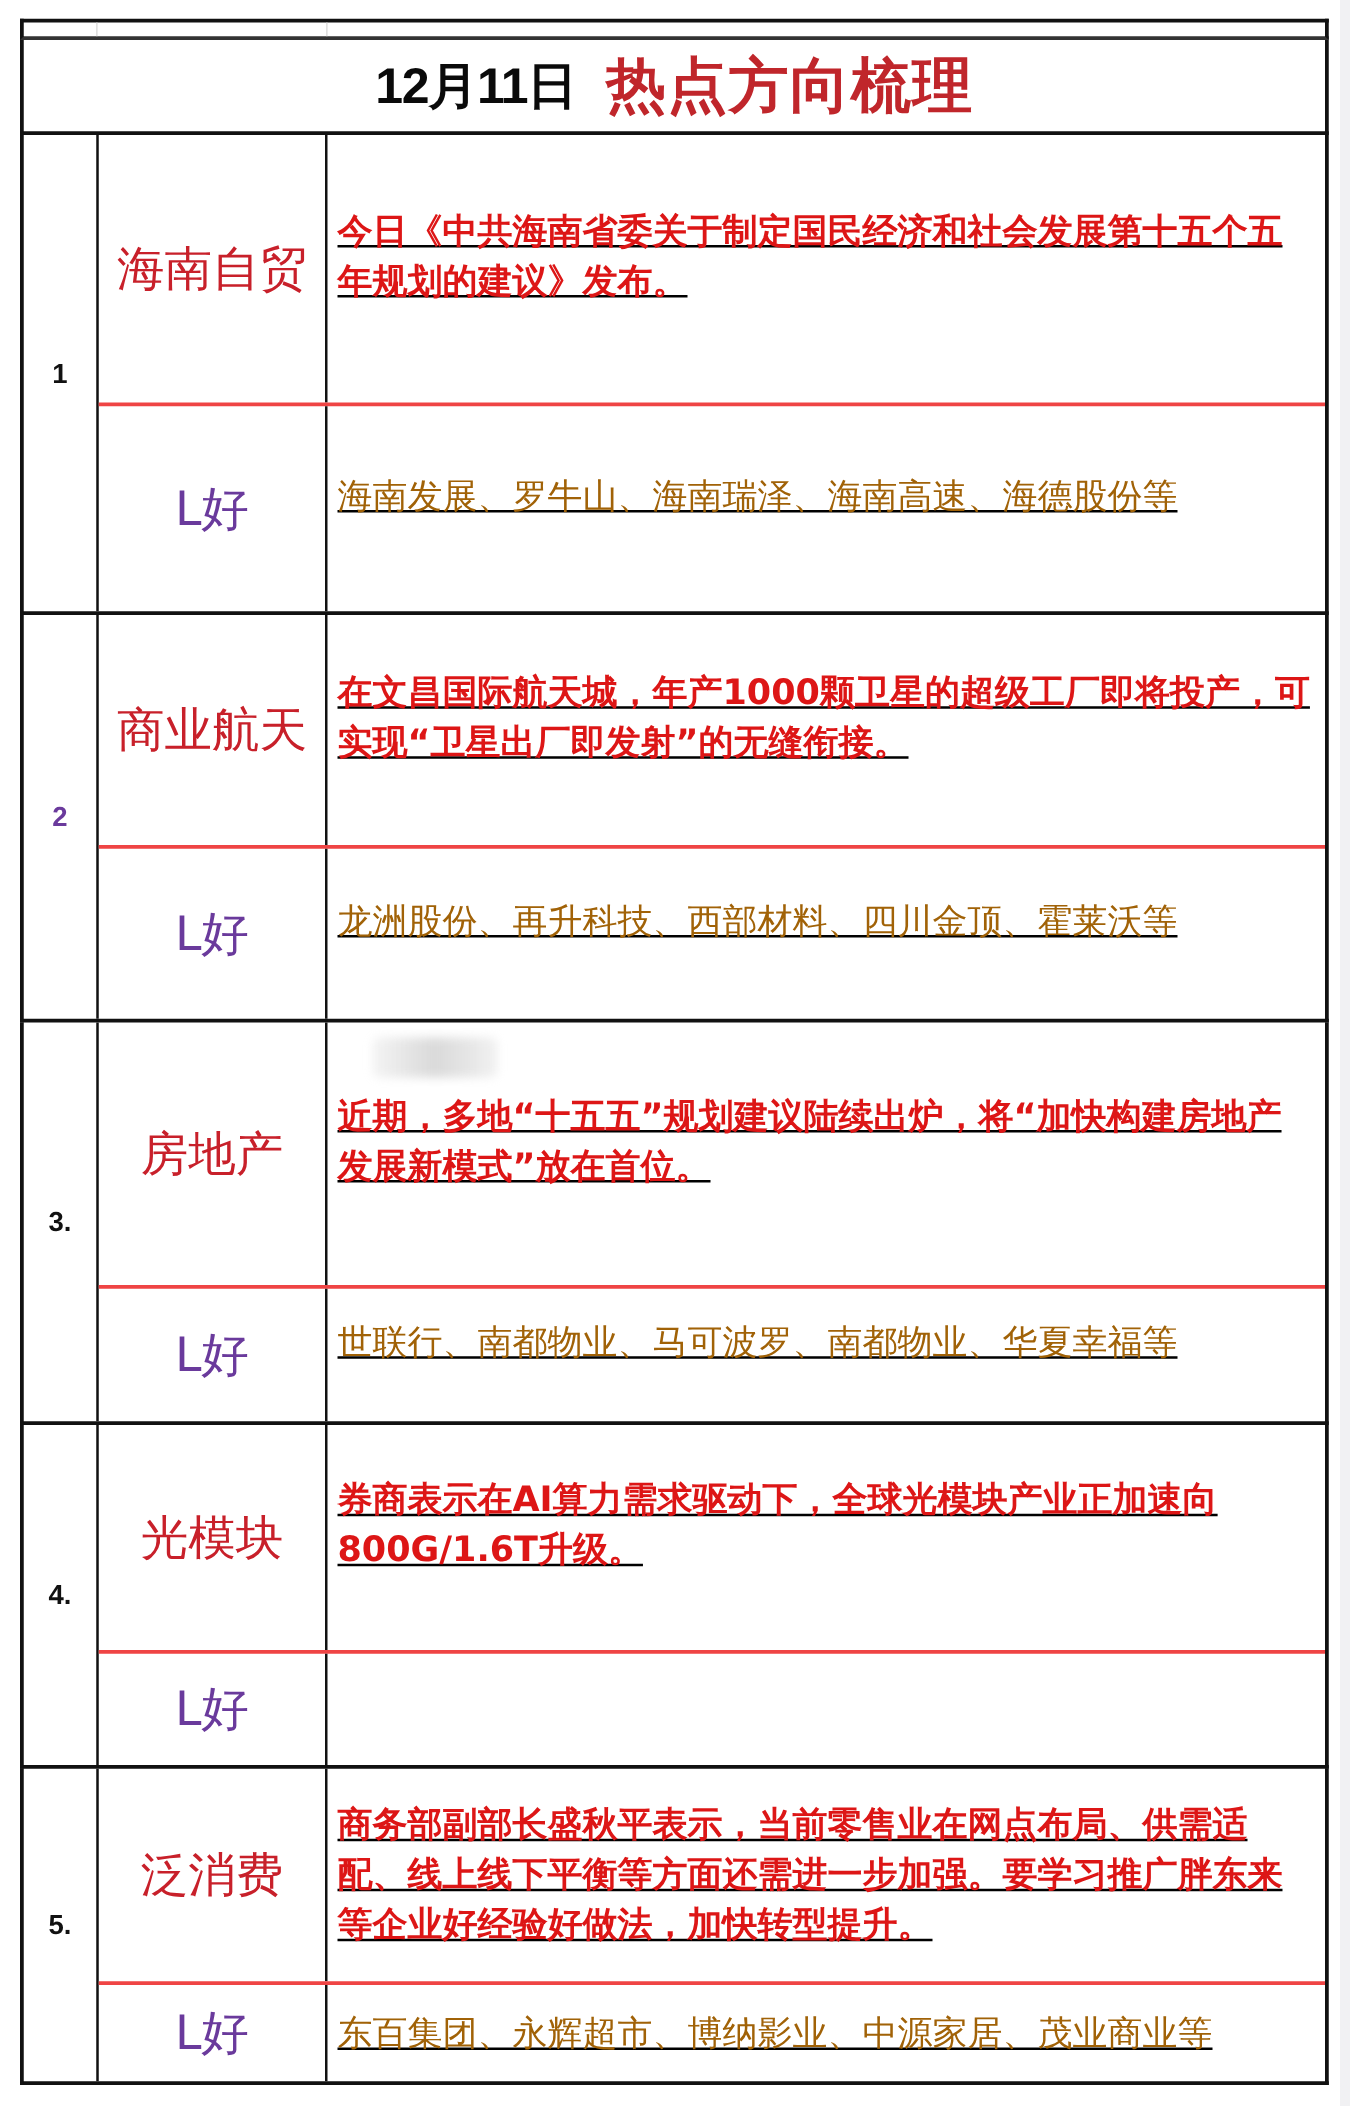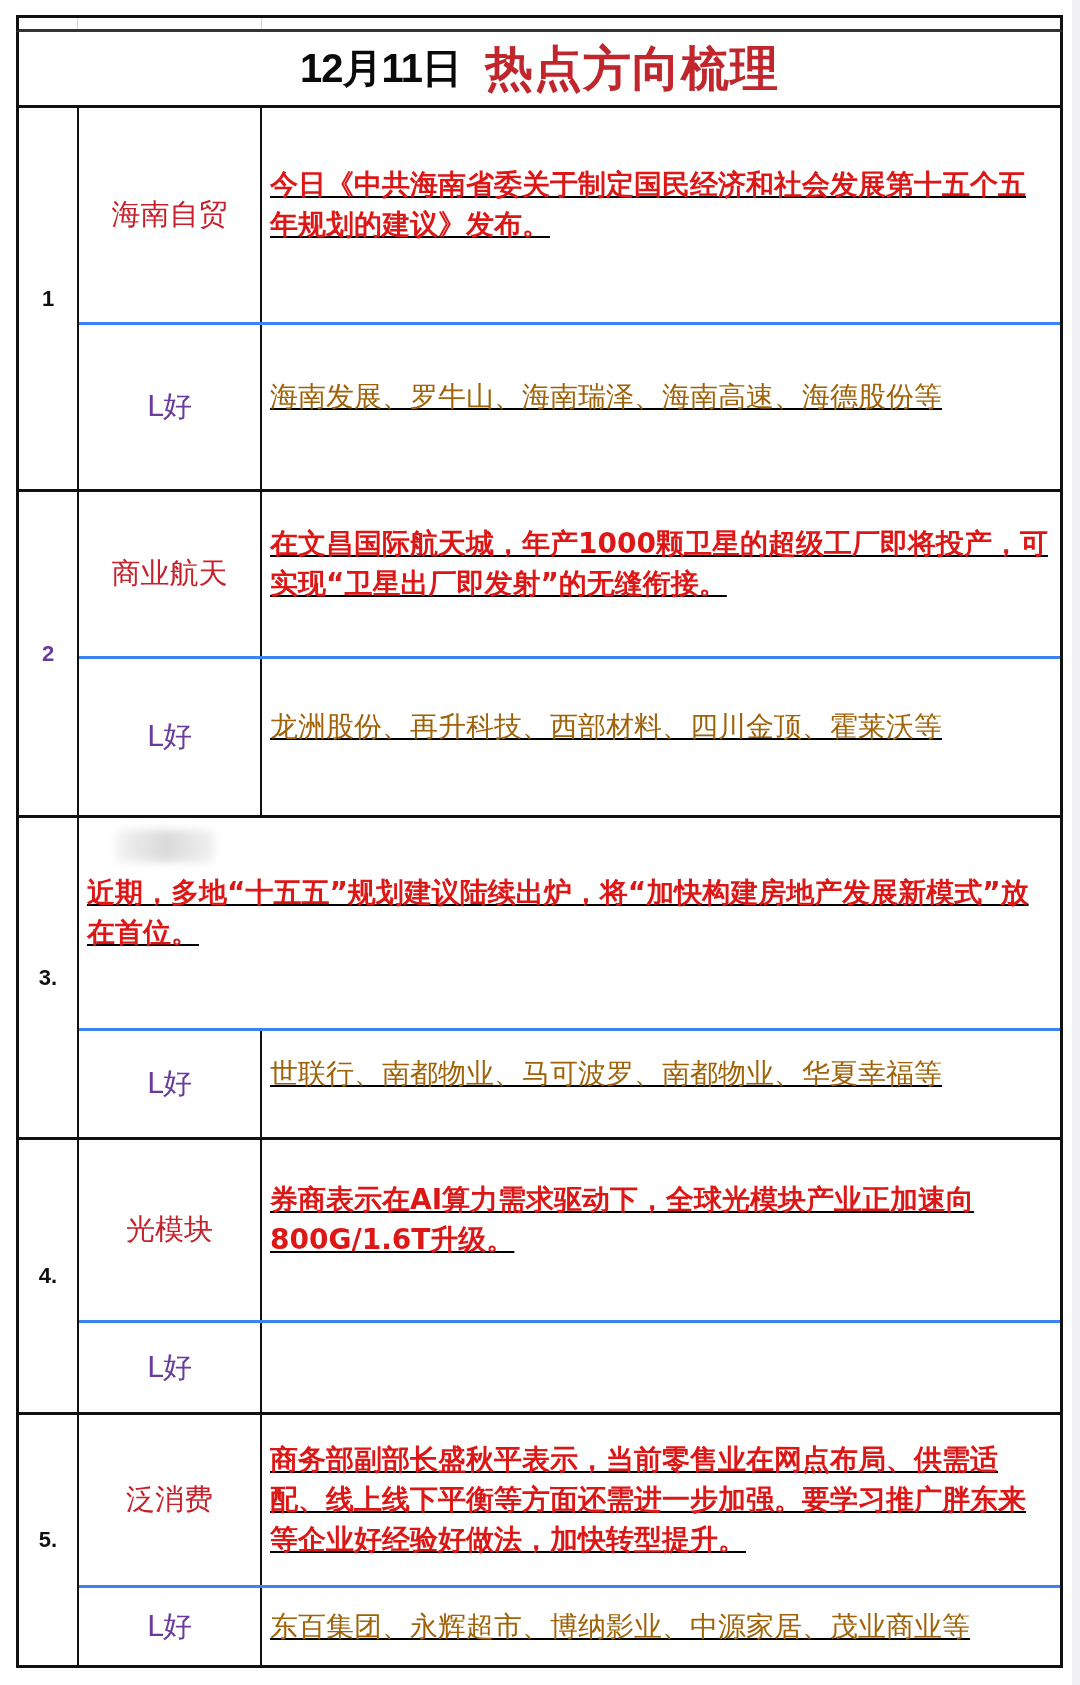--- a/index.html
+++ b/index.html
@@ -20,24 +20,24 @@
     .title-date { font-family: "Liberation Sans", sans-serif; font-weight: 700; font-size: 40px; color: #0a0a0a; letter-spacing: -1px; }
     .title-text { font-weight: 700; font-size: 48px; color: #c0262b; letter-spacing: 1px; }
     .group { display: flex; border-left: 3px solid #111; border-right: 3px solid #111; border-bottom: 3px solid #111; box-sizing: border-box; }
     .num-col {
       width: 58px; flex: 0 0 58px; border-right: 2px solid #111; display: flex; align-items: center; justify-content: center;
       font-family: "Liberation Sans", sans-serif; font-weight: 700; font-size: 22px; color: #111;
     }
     .num-col.purple { color: #6a3a9c; }
     .rows { flex: 1; display: flex; flex-direction: column; }
     .row { display: flex; box-sizing: border-box; }
-    .row + .row { border-top: 3px solid #3b82f6; text-align: center; }
+    .row + .row { border-top: 3px solid #ef4444; text-align: center; }
     .label-col {
       width: 183px; flex: 0 0 183px; border-right: 2px solid #111; display: flex; align-items: center; justify-content: center;
-      font-size: 29px; box-sizing: border-box;
+      font-size: 38px; box-sizing: border-box;
     }
     .label-col.red { color: #c8202a; }
     .label-col.purple { color: #6a3a9c; }
     .content-col { flex: 1; padding: 0 10px 0 8px; display: flex; align-items: center; position: relative; box-sizing: border-box; text-decoration: underline; }
     .content-text { font-size: 28px; line-height: 40px; }
     .content-text.red { color: #dd1616; font-weight: 700; }
     .content-text.purple { color: #a16207; }
     .watermark {
       position: absolute; left: 36px; top: 12px; width: 100px; height: 32px;
       background: linear-gradient(90deg, rgba(200,200,200,0.2), rgba(180,180,180,0.5), rgba(200,200,200,0.25));
@@ -74,39 +74,40 @@
         <div class="content-col">
             <div class="content-text purple" style="margin-top:-20px">海南发展、罗牛山、海南瑞泽、海南高速、海德股份等</div>
           </div>
       </div>
     </div>
   </div>
 
   <div class="group" style="height:326px">
     <div class="num-col purple">2</div>
     <div class="rows">
-      <div class="row" style="height:164px">
+      <div class="row" style="height:184px">
         <div class="label-col red">商业航天</div>
         <div class="content-col">
             <div class="content-text red" style="margin-top:-20px">在文昌国际航天城，年产1000颗卫星的超级工厂即将投产，可实现“卫星出厂即发射”的无缝衔接。</div>
           </div>
       </div>
       <div class="row" style="flex:1">
         <div class="label-col purple">L好</div>
         <div class="content-col">
             <div class="content-text purple" style="margin-top:-20px">龙洲股份、再升科技、西部材料、四川金顶、霍莱沃等</div>
           </div>
       </div>
     </div>
   </div>
 
   <div class="group" style="height:322px">
     <div class="num-col">3.</div>
     <div class="rows">
       <div class="row" style="height:210px">
+        <div class="label-col red">房地产</div>
         <div class="content-col">
           <div class="watermark"></div>
           <div class="content-text red" style="margin-top:-20px">近期，多地“十五五”规划建议陆续出炉，将“加快构建房地产发展新模式”放在首位。</div>
         </div>
       </div>
       <div class="row" style="flex:1">
         <div class="label-col purple">L好</div>
         <div class="content-col">
             <div class="content-text purple" style="margin-top:-20px">世联行、南都物业、马可波罗、南都物业、华夏幸福等</div>
           </div>

